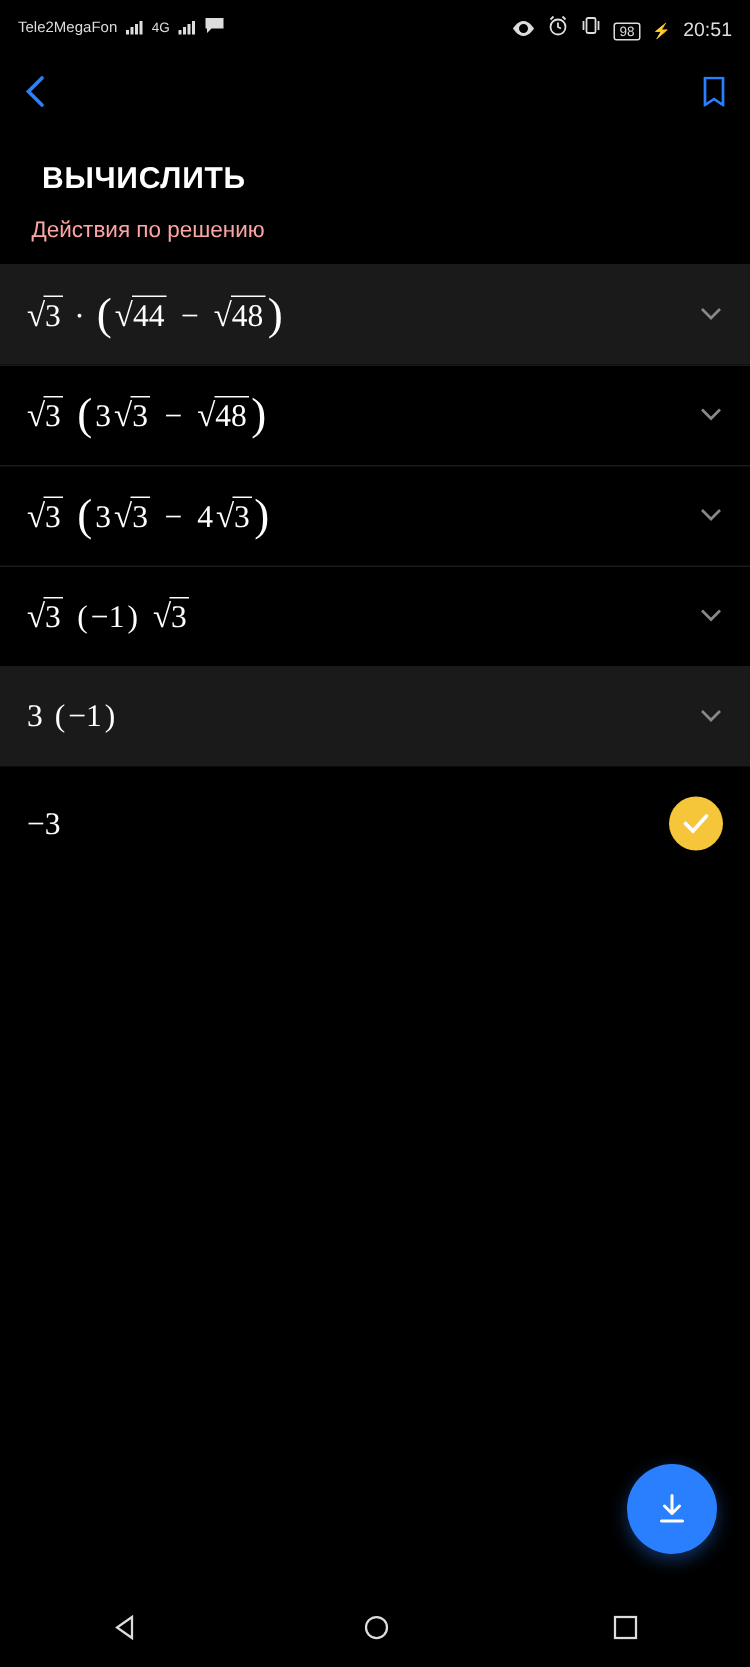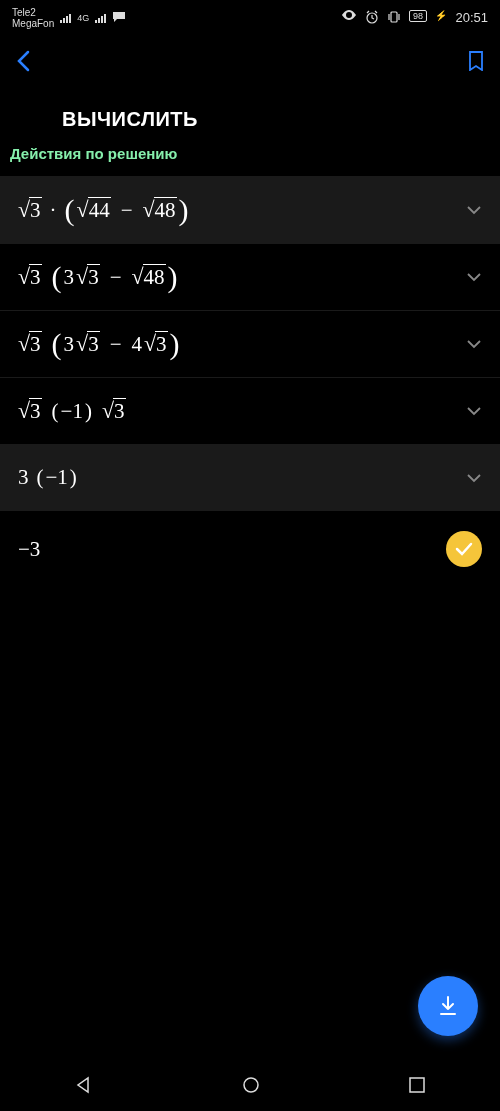--- a/index.html
+++ b/index.html
@@ -25,37 +25,36 @@
       font-size: 11px;
       color: #ddd;
     }
     .status-left {
       display: flex;
       align-items: center;
       gap: 6px;
     }
     .carrier-block {
       display: flex;
-      flex-direction: column;
       line-height: 11px;
       font-size: 10px;
     }
     .signal-group {
       display: flex;
       align-items: flex-end;
       gap: 1px;
       height: 10px;
     }
     .signal-bar {
       width: 2px;
       background: #ddd;
     }
     .status-right {
       display: flex;
-      align-items: flex-start;
+      align-items: flex-end;
       gap: 8px;
     }
     .battery-box {
       border: 1px solid #ddd;
       border-radius: 2px;
       padding: 0 3px;
       font-size: 9px;
     }
     .app-header {
       height: 54px;
@@ -66,33 +65,31 @@
     }
     .back-btn {
       color: #2a7fff;
       font-size: 28px;
       font-weight: 300;
     }
     .bookmark-btn {
       color: #2a7fff;
     }
     .title-section {
-      padding: 18px 18px 4px;
-      margin-left: 44px;
+      padding: 18px 28px 4px;
     }
     .title {
       font-size: 20px;
       font-weight: 700;
       letter-spacing: 0.5px;
     }
     .subtitle {
-      padding: 10px 10px 14px;
+      padding: 10px 21px 14px;
       font-size: 15px;
-      color: #86efac;
-      font-weight: bold;
+      color: #fca5a5;
     }
     .step-row {
       display: flex;
       justify-content: space-between;
       align-items: center;
       padding: 20px 18px;
       border-top: 1px solid #1a1a1a;
     }
     .step-row.dark {
       background: #1a1a1a;

